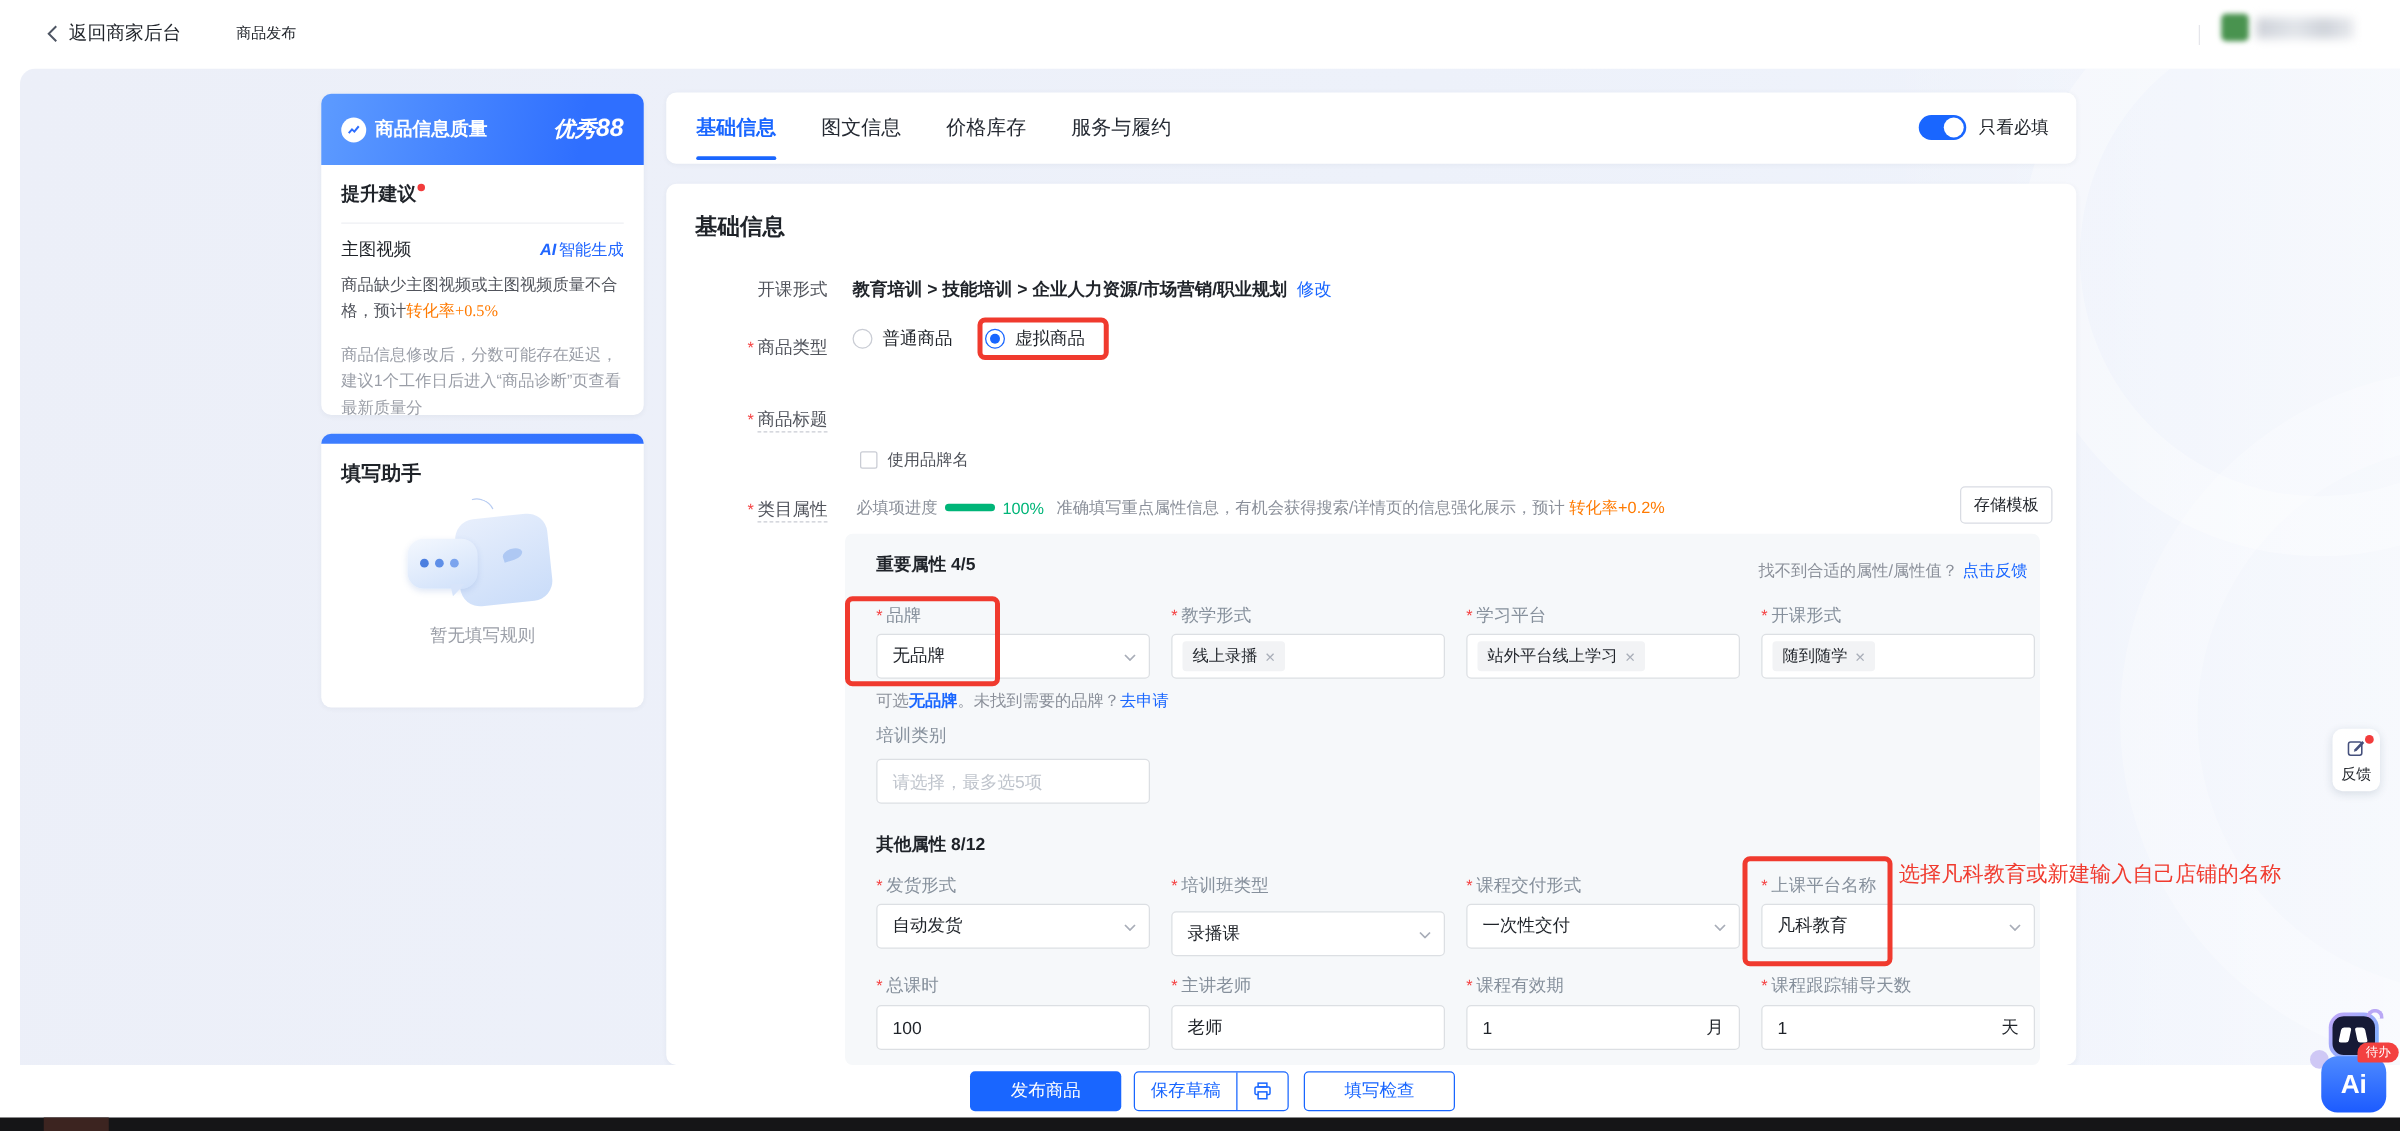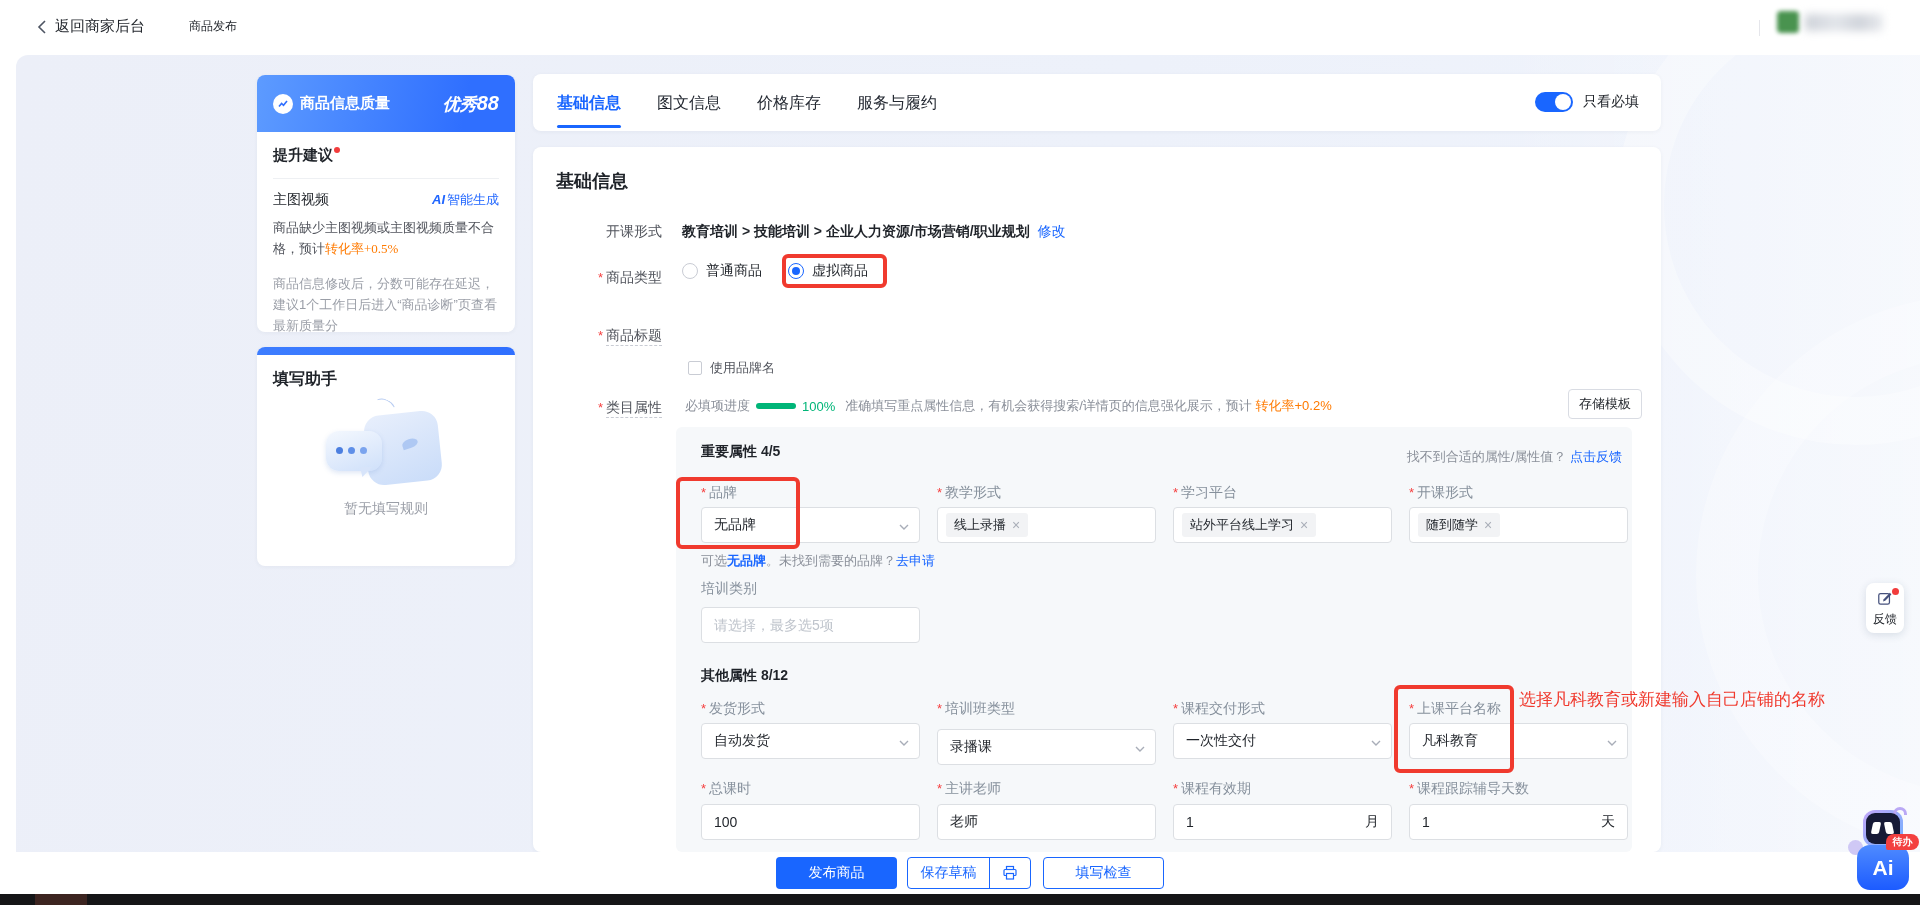--- a/index.html
+++ b/index.html
@@ -150,21 +150,21 @@
 
   
   #robot { left:1846px; top:806px; width:74px; height:84px; cursor:pointer; }
   .r-ball { position:absolute; left:2px; top:34px; width:15px; height:15px; border-radius:50%; background:#cfc8f5; }
   .r-head { position:absolute; left:17px; top:4px; width:40px; height:37px; border-radius:12px; background:linear-gradient(135deg,#c3a7f8,#6fb0ff); padding:3px; }
   .r-face { width:34px; height:31px; border-radius:9px; background:#161a36; position:relative; }
   .r-eye { position:absolute; top:9px; width:8px; height:12px; background:#fff; border-radius:2px; }
   .r-eye.l { left:6px; transform:skewX(-12deg); } .r-eye.r { left:19px; transform:skewX(12deg); }
   .r-ant { position:absolute; left:30px; top:-3px; width:14px; height:8px; border:3px solid #baa8f5; border-bottom:none; border-radius:8px 8px 0 0; }
   .r-body { position:absolute; left:11px; top:39px; width:52px; height:45px; border-radius:13px; background:linear-gradient(180deg,#4f8bff,#1c5bff); color:#fff; font-weight:bold; font-size:21px; display:flex; align-items:center; justify-content:center; }
-  .r-badge { position:absolute; left:40px; top:28px; min-width:33px; height:16px; border-radius:8px 8px 8px 2px; background:#f34040; color:#fff; font-size:10px; display:flex; align-items:center; justify-content:center; padding:0 4px;font-weight:bold; }
+  .r-badge { position:absolute; left:40px; top:28px; min-width:33px; height:16px; border-radius:8px 8px 8px 2px; background:#f34040; color:#fff; font-size:10px; display:flex; align-items:center; justify-content:center; padding:0 4px; }
 </style>
 </head>
 <body>
 
 <div id="stage">
 
   <div id="topbar" class="abs">
     <div class="back-group abs">
       <svg width="10" height="14" viewBox="0 0 10 14">
           <path d="M8 1 L2 7 L8 13" stroke="#4e5563" stroke-width="1.6" fill="none"></path>

